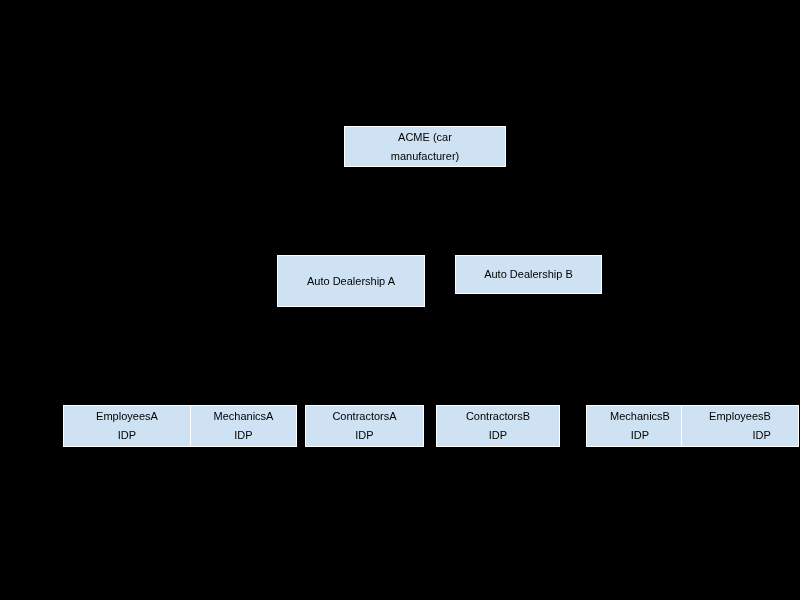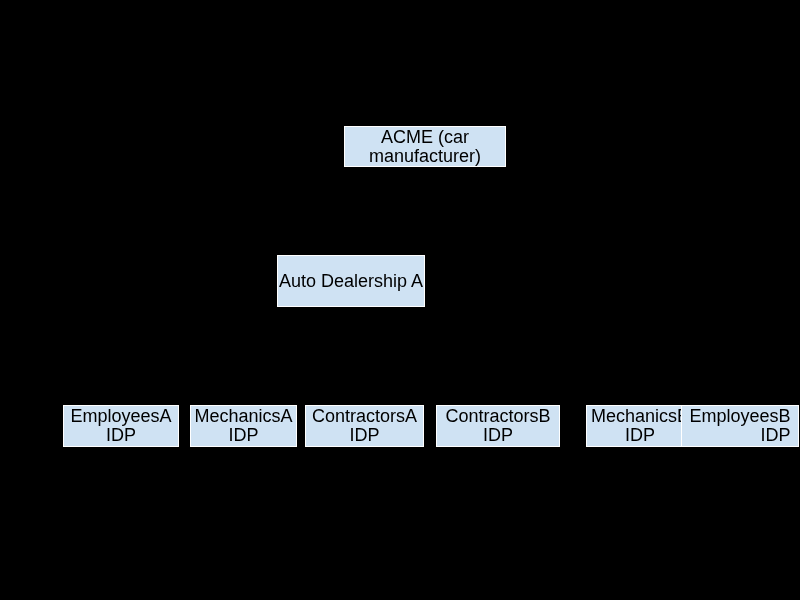--- a/index.html
+++ b/index.html
@@ -18,51 +18,54 @@
   .node {
     position: absolute;
     background: #cfe2f3;
     border: 1px solid #ffffff;
     box-sizing: border-box;
     display: flex;
     align-items: center;
     justify-content: center;
     text-align: center;
     color: #000000;
-    font-size: 18px;
+    font-size: 11px;
     line-height: 19px;
   }
   .node .label {
     white-space: pre-line;
     display: block;
   }
   #n-root { left: 344px; top: 126px; width: 162px; height: 41px; }
   #n-da   { left: 277px; top: 255px; width: 148px; height: 52px; }
   #n-db   { left: 455px; top: 255px; width: 147px; height: 39px; }
-  #n-i0   { left: 63px;  top: 405px; width: 116px; height: 42px; }
+  #n-i0   { left: 63px;  top: 405px; width: 128px; height: 42px; }
   #n-i1   { left: 190px; top: 405px; width: 107px; height: 42px; }
   #n-i2   { left: 305px; top: 405px; width: 119px; height: 42px; }
   #n-i3   { left: 436px; top: 405px; width: 124px; height: 42px; text-align: center; }
   #n-i4   { left: 566px; top: 405px; width: 108px; height: 42px; margin-left: 20px; }
   #n-i5   { left: 681px; top: 405px; width: 118px; height: 42px; text-align: right; }
 </style>
 </head>
 <body>
 
 <div class="canvas">
 
   <div class="node" id="n-root">
     <span class="label">ACME (car
 manufacturer)</span>
   </div>
 
   <div class="node" id="n-da">
     <span class="label">Auto Dealership A</span>
   </div>
 
+  <div class="node" id="n-db">
+    <span class="label">Auto Dealership B</span>
+  </div>
 
   <div class="node" id="n-i0">
     <span class="label">EmployeesA
 IDP</span>
   </div>
 
   <div class="node" id="n-i1">
     <span class="label">MechanicsA
 IDP</span>
   </div>

